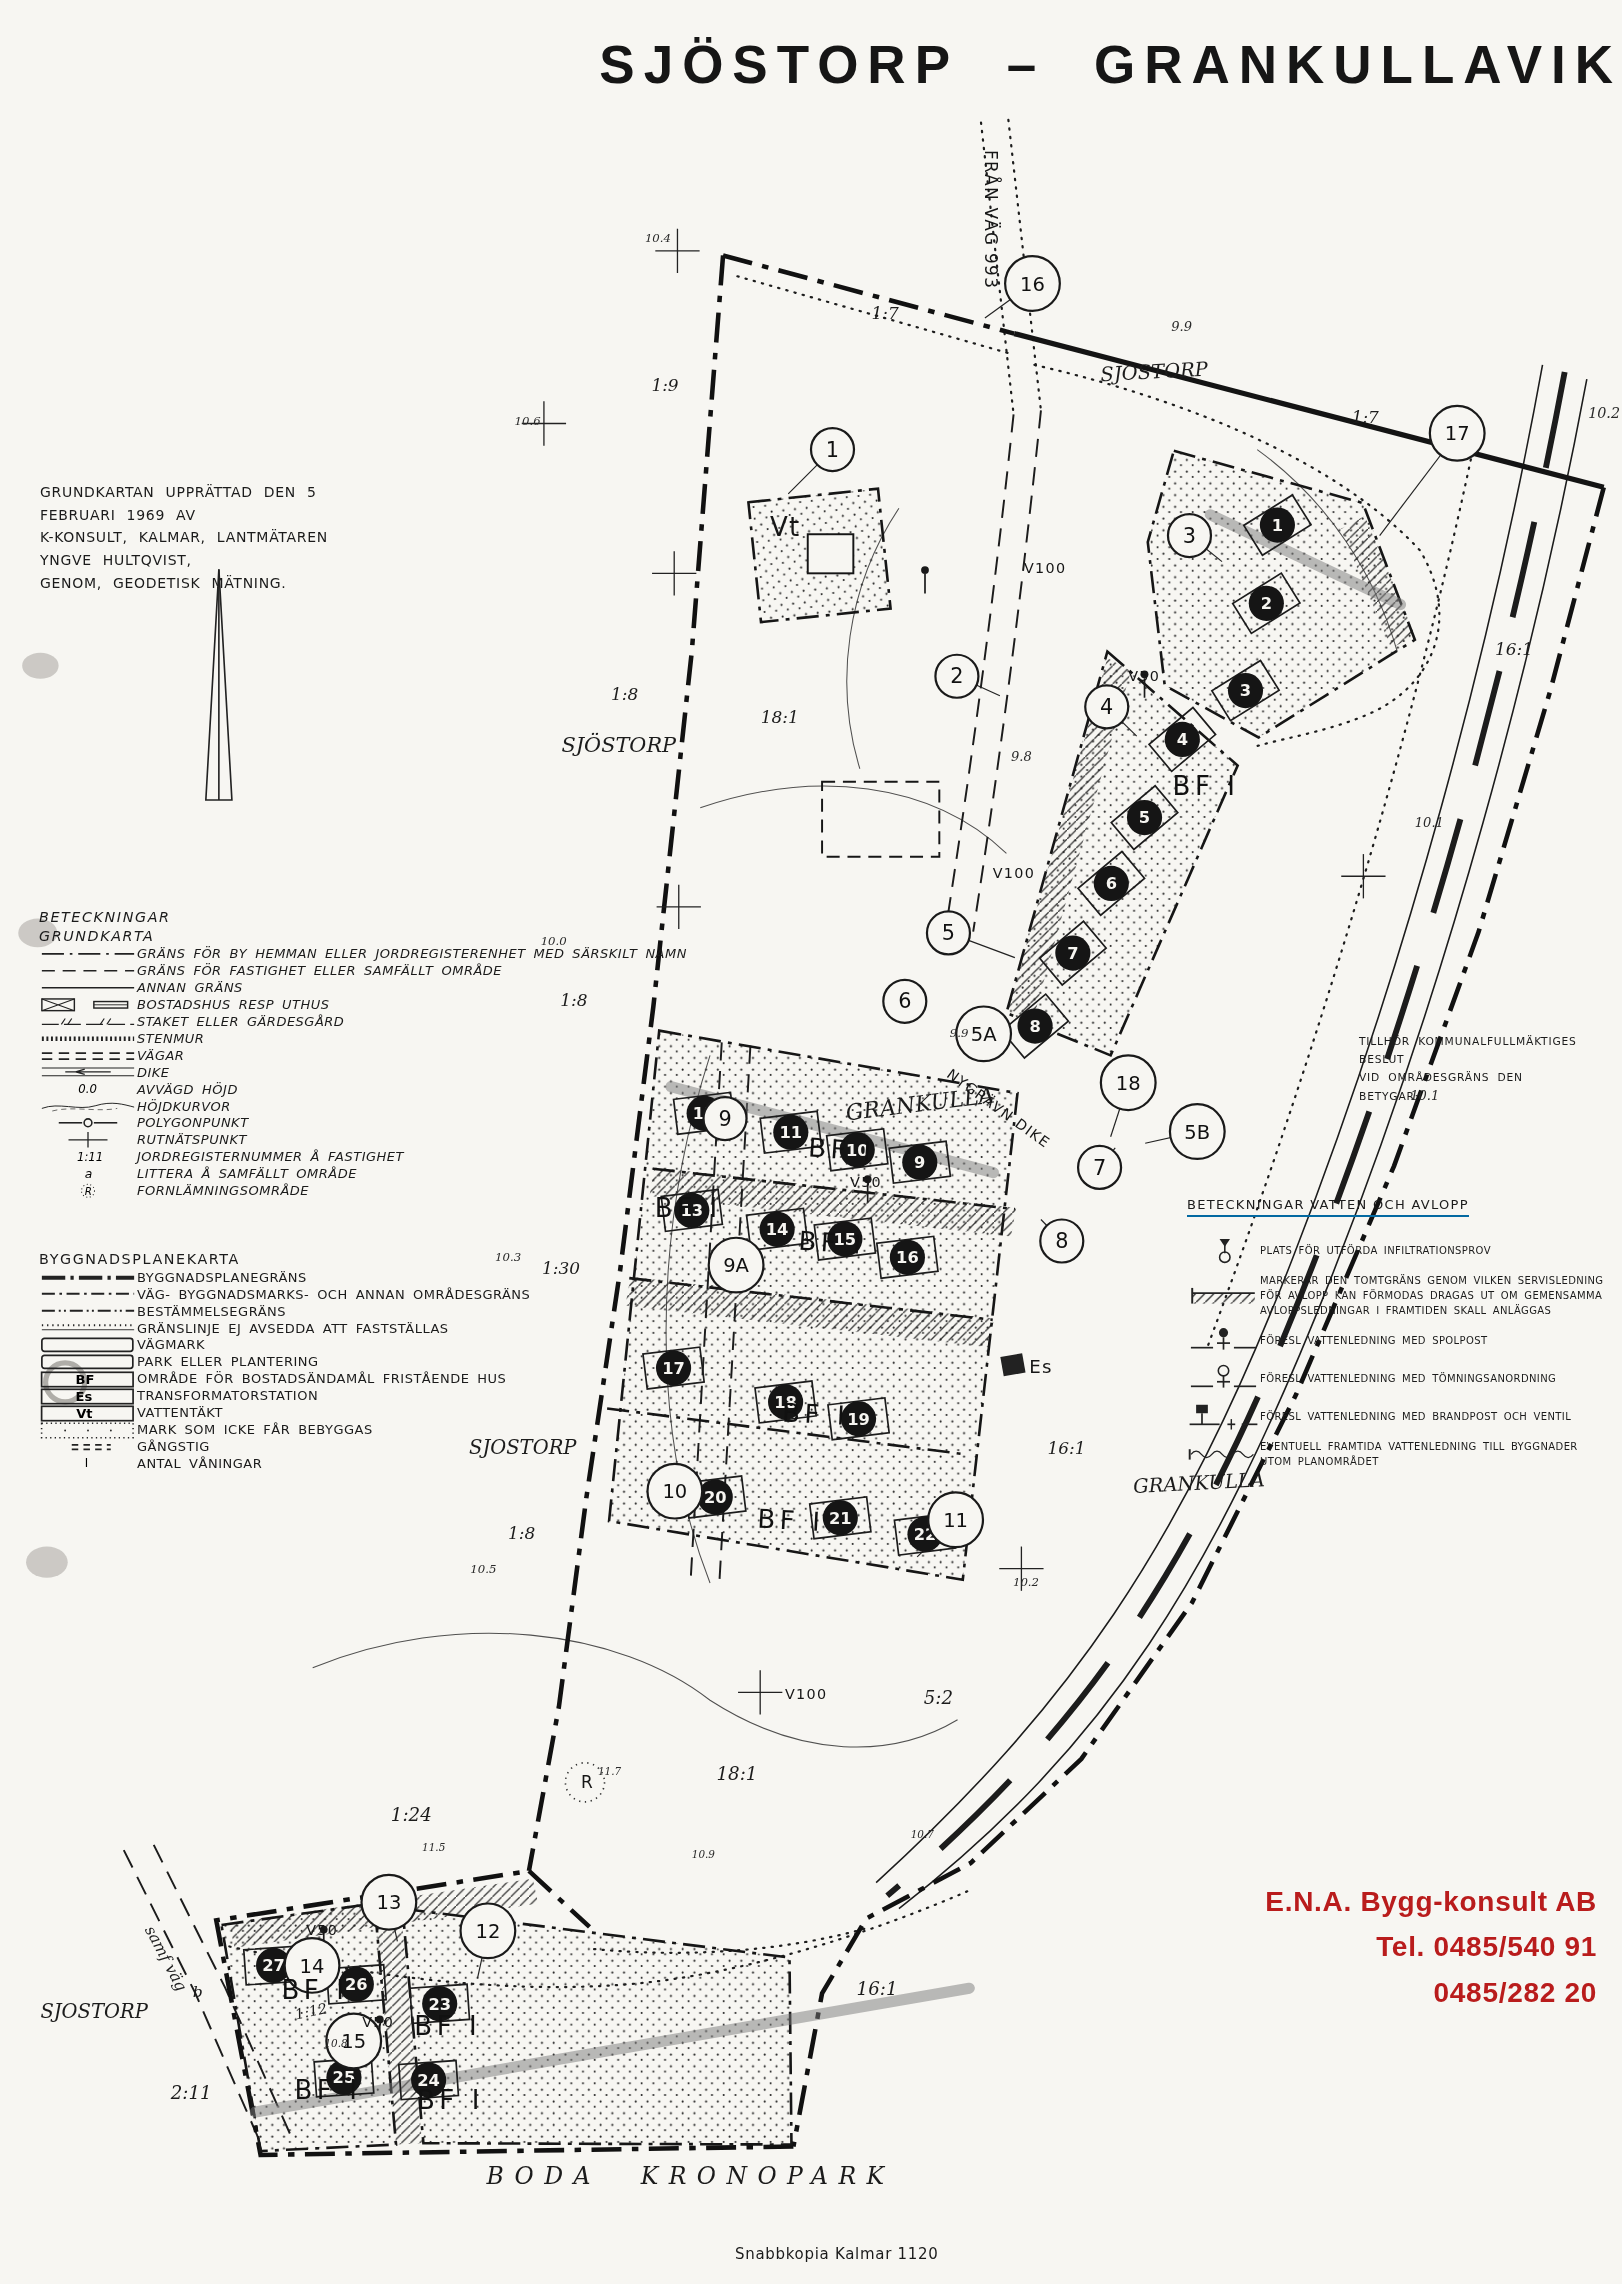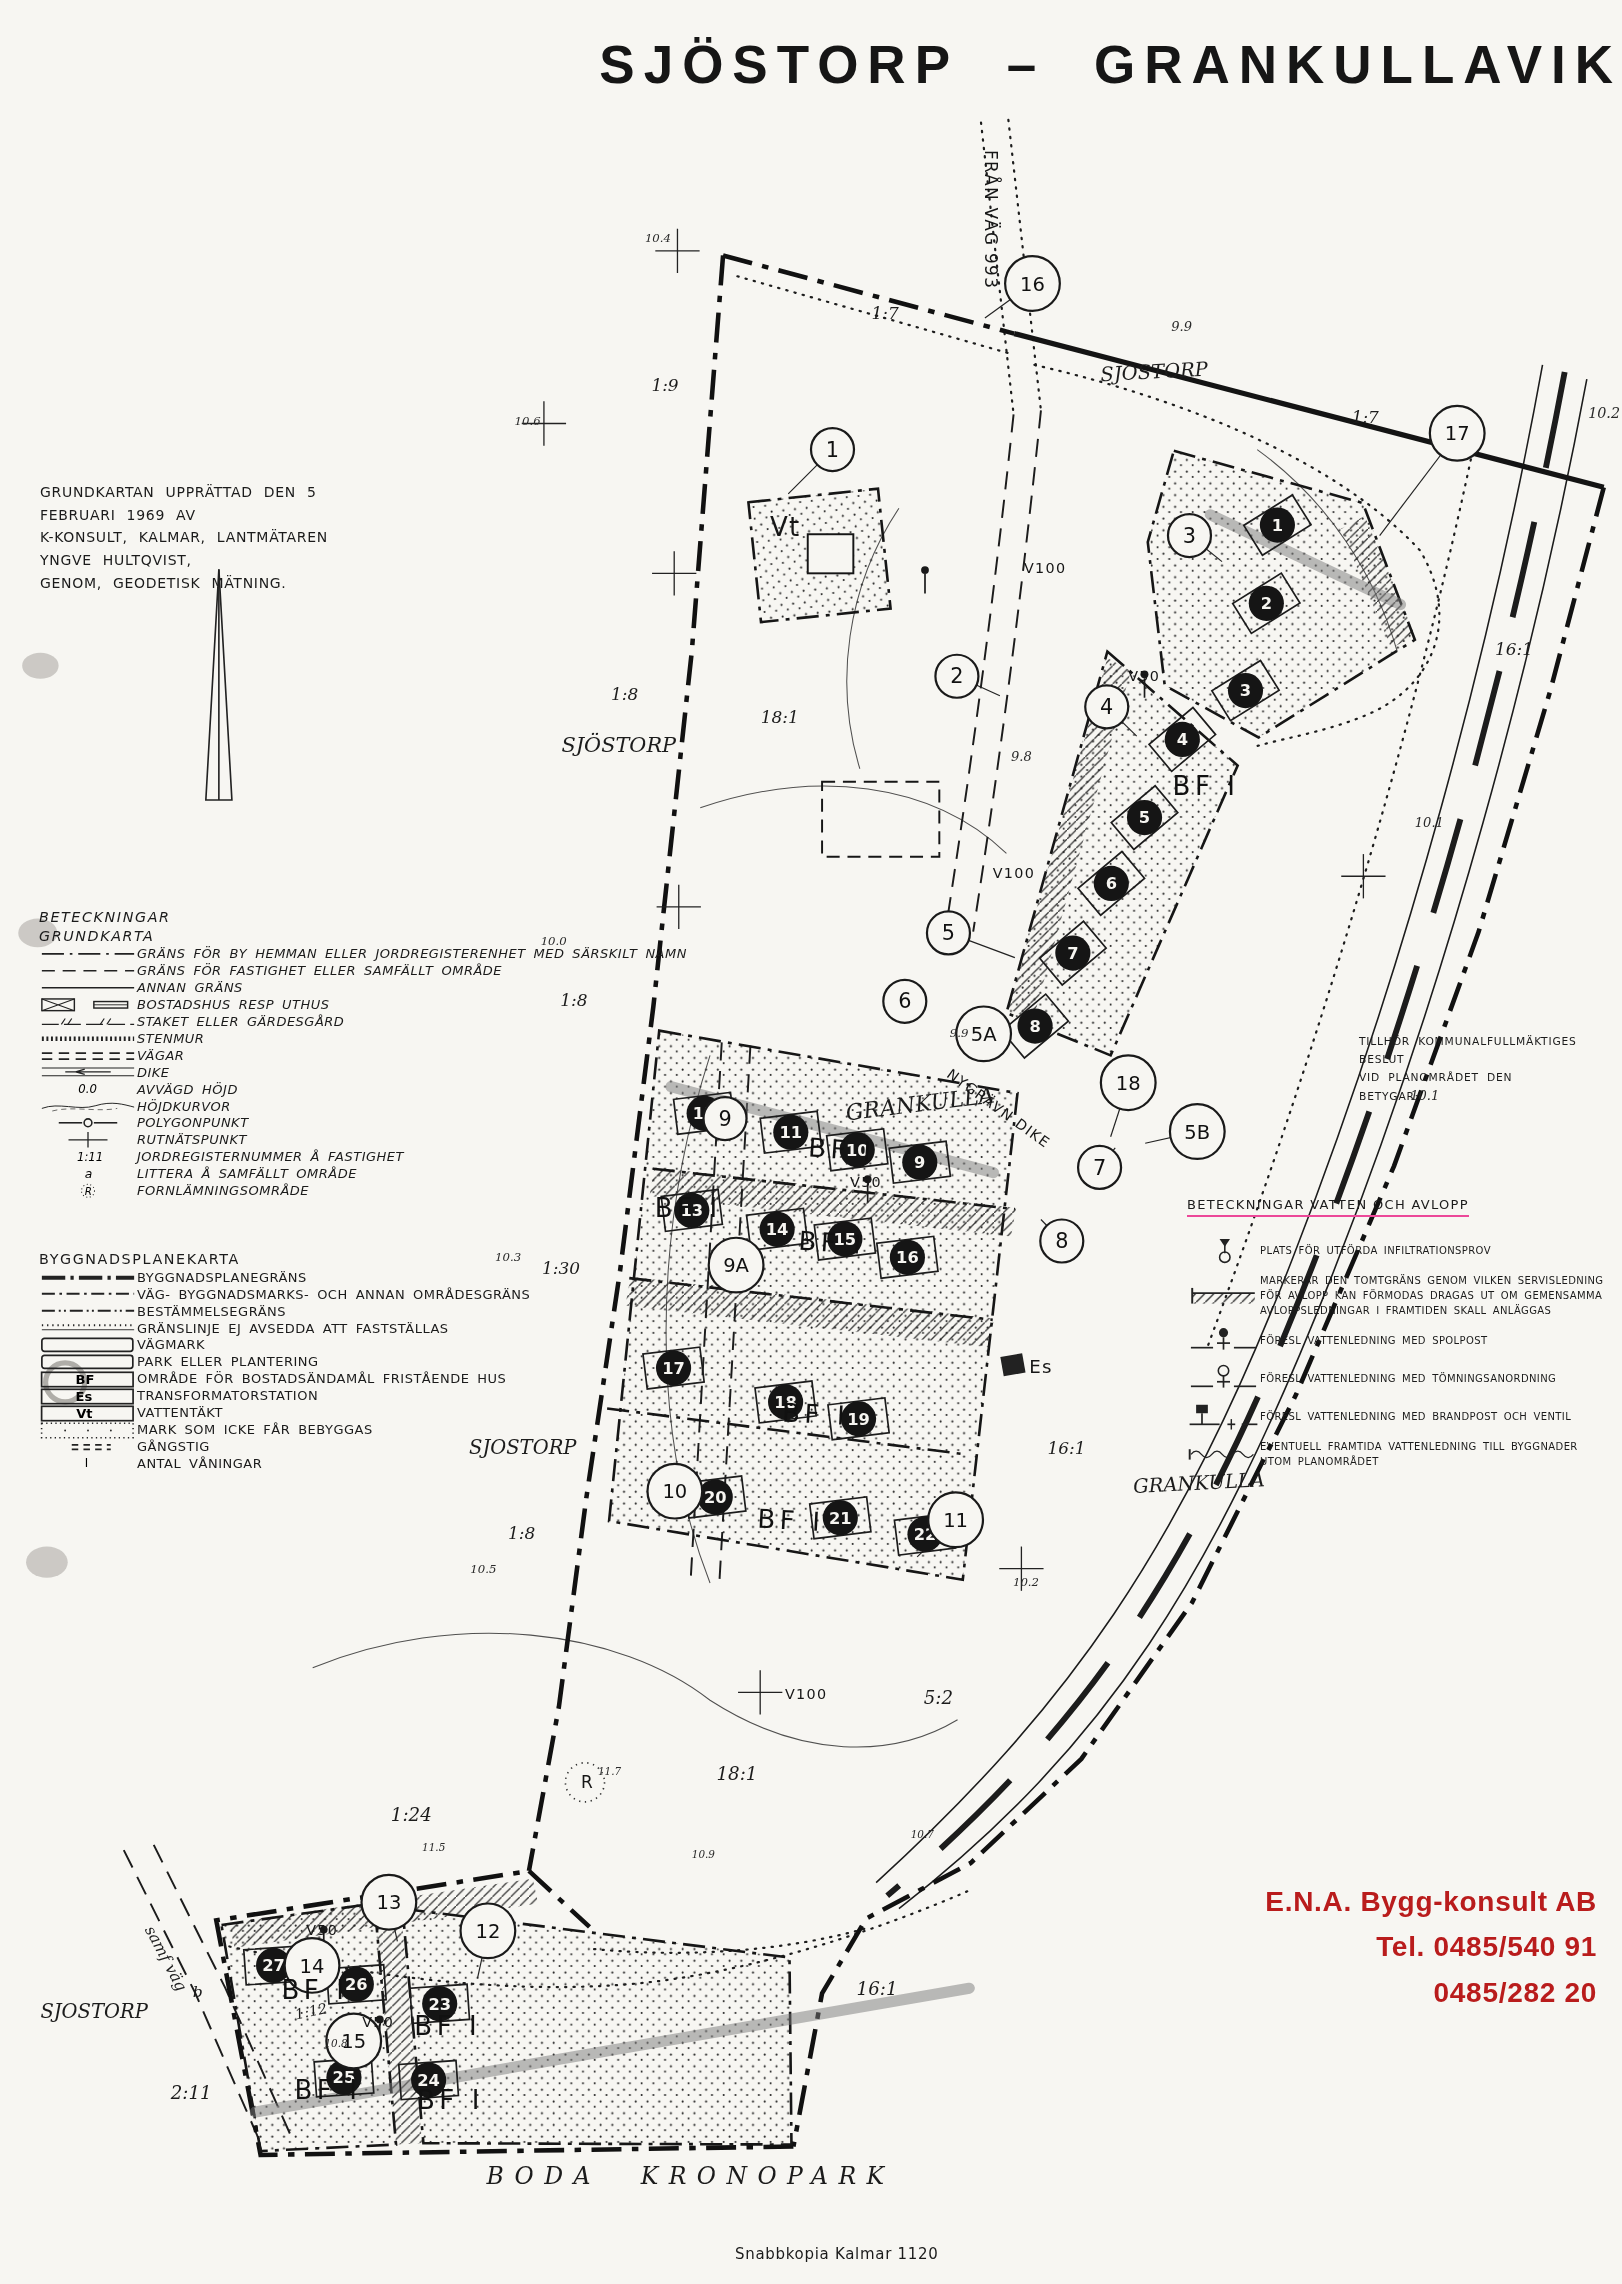--- a/index.html
+++ b/index.html
@@ -11,21 +11,21 @@
   .note{position:absolute;left:40px;top:481px;width:306px;font-size:14px;line-height:1.62;
         letter-spacing:0.7px;word-spacing:5.9px;}
   .legend{position:absolute;left:39px;width:560px;}
   .legend h3{font-size:14.3px;letter-spacing:1.6px;margin:0 0 2.6px 0;font-weight:normal;}
   .lg1{top:909px;font-style:italic;} .lg2{top:1251px;}
   .lrow{display:flex;align-items:center;margin:1.3px 0;height:15.6px;}
   .lsym{width:98px;flex:0 0 98px;height:15.6px;}
   .llab{font-size:13px;letter-spacing:0.5px;word-spacing:3.3px;white-space:nowrap;}
   .valegend{position:absolute;left:1187px;top:1197px;width:422px;}
   .valegend h3{font-size:13px;letter-spacing:1.3px;margin:0 0 11.7px 0;font-weight:normal;
-               border-bottom:2px solid #ec4899;display:inline-block;padding-bottom:2.6px;}
+               border-bottom:2px solid #0369a1;display:inline-block;padding-bottom:2.6px;}
   .varow{display:flex;align-items:center;margin:5.9px 0;}
   .vasym{width:73px;flex:0 0 73px;padding-top:1.3px;}
   .valab{font-size:10px;letter-spacing:0.4px;word-spacing:2.6px;line-height:1.5;}
   .council{position:absolute;left:1359px;top:1033px;font-size:10.7px;line-height:1.7;
            letter-spacing:0.8px;word-spacing:3.9px;}
   .stamp{position:absolute;right:25px;top:1879px;text-align:right;
          font-family:"Liberation Sans","DejaVu Sans",sans-serif;font-weight:bold;
          font-size:28px;line-height:1.62;letter-spacing:0.7px;color:#b91c1c;}
   .stamp .strike{text-decoration:line-through;text-decoration-thickness:5.2px;}
   .areafooter{position:absolute;left:365px;top:2162px;width:651px;text-align:center;
@@ -638,21 +638,21 @@
               <path d="M6,16 q8,-10 16,0 t16,0 t16,0 t16,0 t16,0 t16,0" fill="none" stroke="#222" stroke-width="2"></path>
               <line x1="4" y1="8" x2="4" y2="24" stroke="#222" stroke-width="3"></line>
             </svg></span>
           <span class="valab">EVENTUELL FRAMTIDA VATTENLEDNING TILL BYGGNADER UTOM PLANOMRÅDET</span>
         </div>
       </div>
   </div>
 
   <div class="council">
     <div>TILLHÖR KOMMUNALFULLMÄKTIGES BESLUT</div>
-    <div>VID PLANOMRÅDET DEN</div>
+    <div>VID OMRÅDESGRÄNS DEN</div>
     <div>BETYGAR:</div>
   </div>
 
   <div class="stamp">
     <div>E.N.A. Bygg-konsult AB</div>
     <div>Tel. 0485/540 91</div>
     <div>0485/282 20</div>
   </div>
 
   <div class="areafooter">BODA  KRONOPARK</div>

